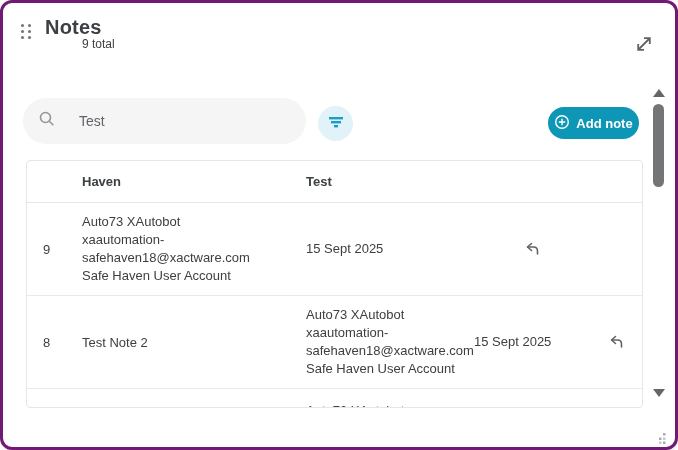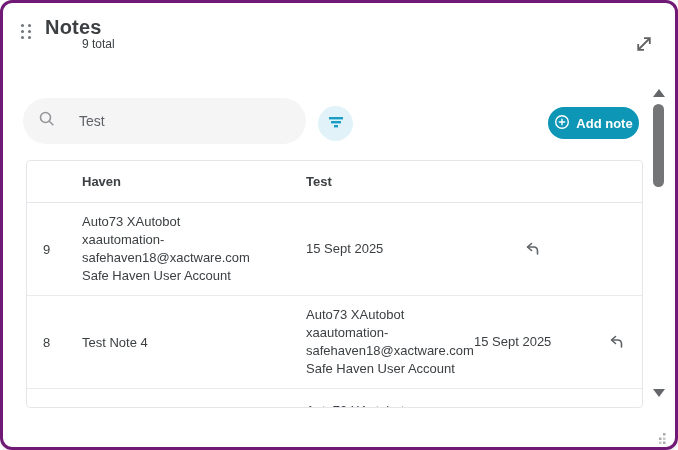--- a/index.html
+++ b/index.html
@@ -132,21 +132,21 @@
         <svg width="22" height="22" viewBox="0 0 22 22">
           <path d="M9.5 6.5 L5.5 10 L9.5 13.5" stroke="#5f6368" stroke-width="1.6" fill="none" stroke-linecap="round" stroke-linejoin="round"></path>
           <path d="M5.8 10 H11.5 C14.2 10 15.5 11.6 15.5 14 V17" stroke="#5f6368" stroke-width="1.6" fill="none" stroke-linecap="round"></path>
         </svg>
       </span>
     </button>
   </div>
 
   <div class="trow tbody-row">
     <div class="cell-id">8</div>
-    <div class="cell-note">Test Note 4</div>
+    <div class="cell-note">Test Note 2</div>
     <div class="cell-source">
             <div>Auto73 XAutobot</div>
             <div>xaautomation-</div>
             <div>safehaven18@xactware.com</div>
             <div>Safe Haven User Account</div>
           </div>
     <div class="cell-date">
             <div>15 Sept 2025</div>
           </div>
     <button class="undo-btn">

